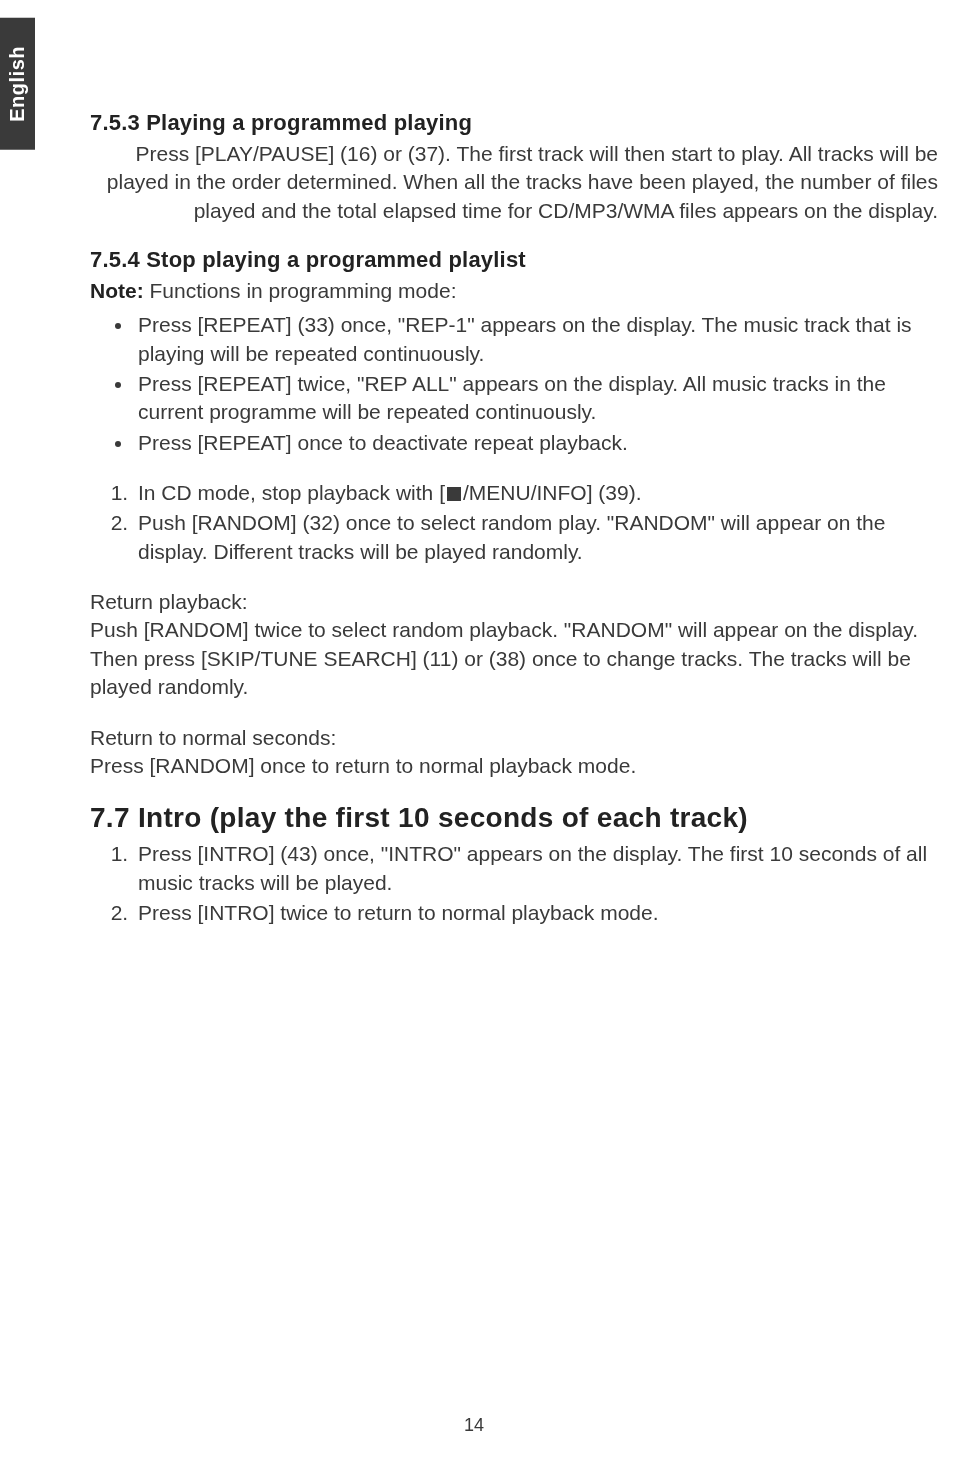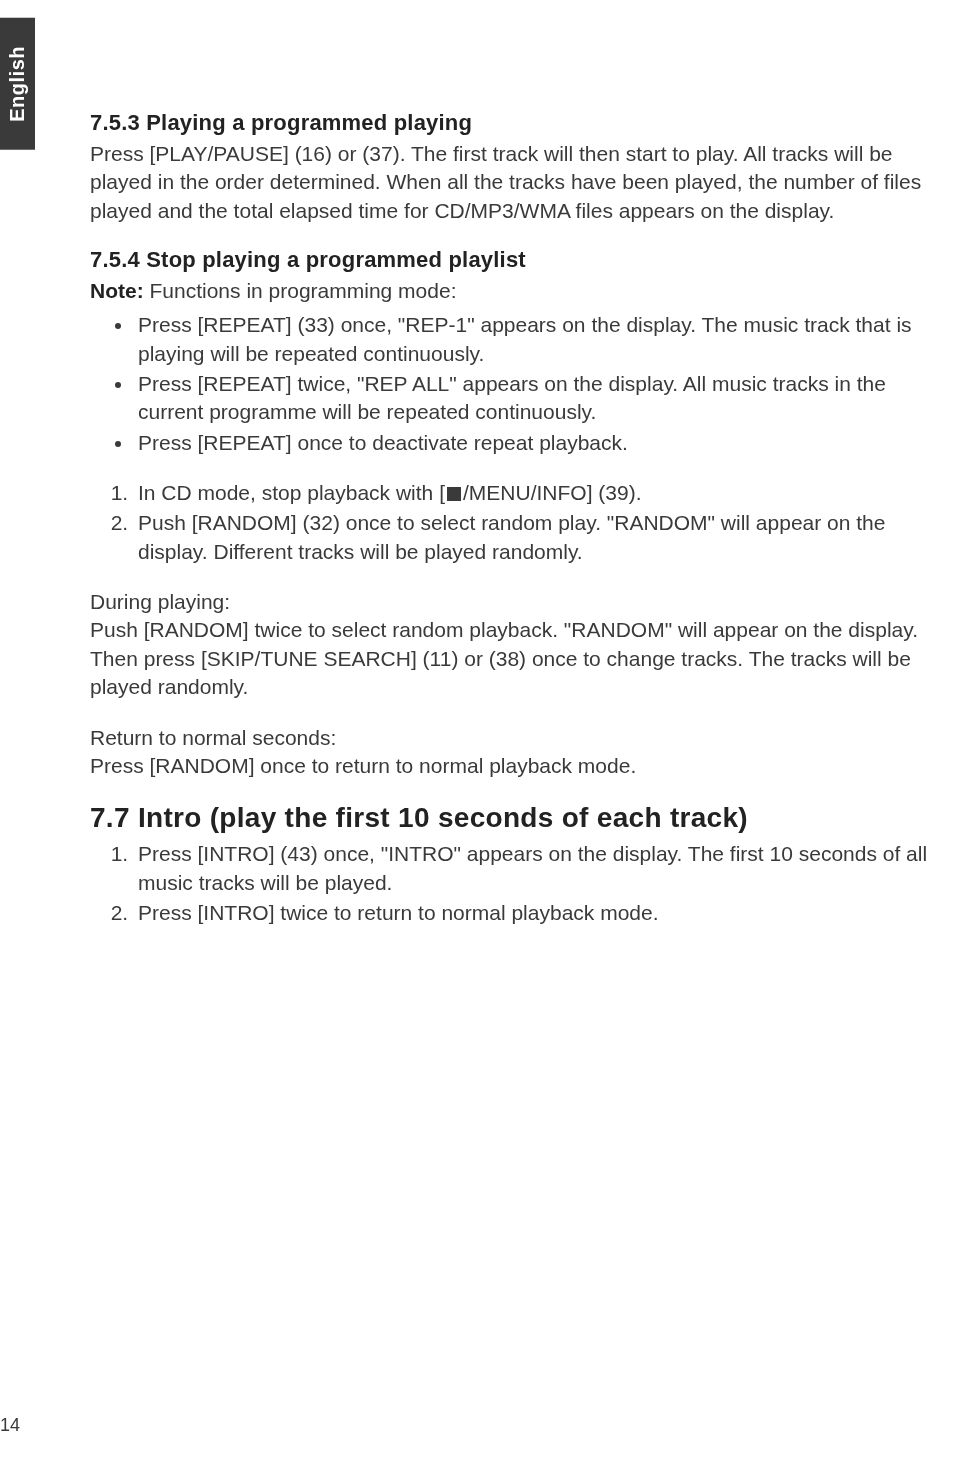--- a/index.html
+++ b/index.html
@@ -36,20 +36,21 @@
     font-size: 22px;
     color: #222;
     margin: 0 0 4px 0;
     letter-spacing: 0.2px;
   }
   .body-text {
     font-size: 21px;
     line-height: 1.35;
     color: #3a3a3a;
     margin: 0 0 22px 0;
+    text-align: right;
   }
   .note-label {
     font-weight: bold;
     color: #222;
   }
   ul.bullets {
     list-style-type: disc;
     margin: 6px 0 22px 0;
     padding-left: 44px;
     font-size: 21px;
@@ -82,20 +83,21 @@
     font-size: 21px;
     line-height: 1.35;
     color: #3a3a3a;
     margin: 0 0 22px 0;
   }
   .page-number {
     position: absolute;
     bottom: 26px;
     left: 0;
     right: 12px;
+    text-align: center;
     font-size: 18px;
     color: #3a3a3a;
     margin-top: 13px;
   }
   .stop-icon {
     display: inline-block;
     width: 14px;
     height: 14px;
     background: #3a3a3a;
     vertical-align: -1px;
@@ -124,21 +126,21 @@
   </ul>
 
   <ol class="numbered">
     <li>
       <span>In CD mode, stop playback with [</span><span class="stop-icon"></span><span>/MENU/INFO] (39).</span>
     </li>
     <li>Push [RANDOM] (32) once to select random play. "RANDOM" will appear on the display. Different tracks will be played randomly.</li>
   </ol>
 
   <div class="plain-para">
-    <span>During playing:</span><br>
+    <span>Return playback:</span><br>
     <span>Push [RANDOM] twice to select random playback. "RANDOM" will appear on the display. Then press [SKIP/TUNE SEARCH] (11) or (38) once to change tracks. The tracks will be played randomly.</span>
   </div>
 
   <div class="plain-para">
     <span>Return to normal seconds:</span><br>
     <span>Press [RANDOM] once to return to normal playback mode.</span>
   </div>
 
   <div class="major-heading">7.7  Intro (play the first 10 seconds of each track)</div>
   <ol class="numbered">

